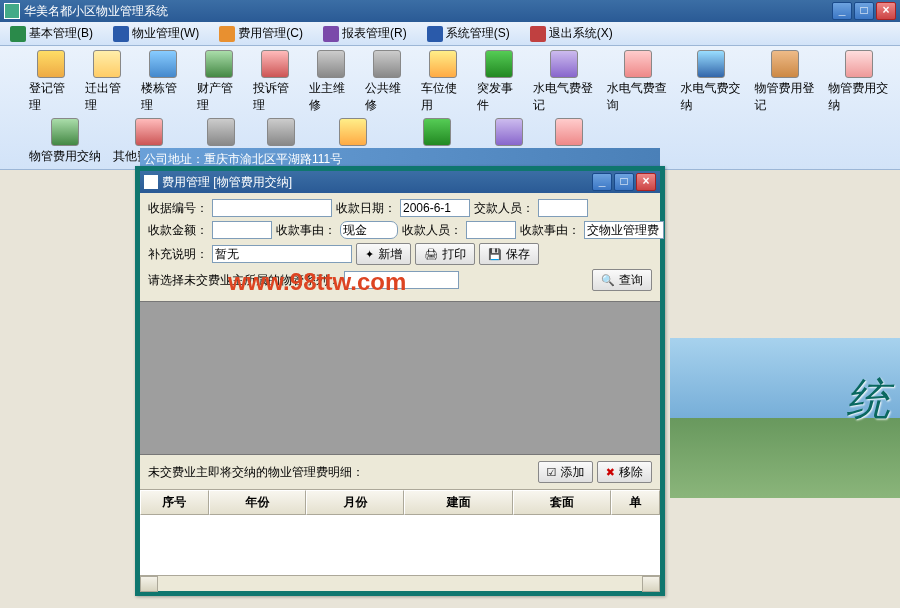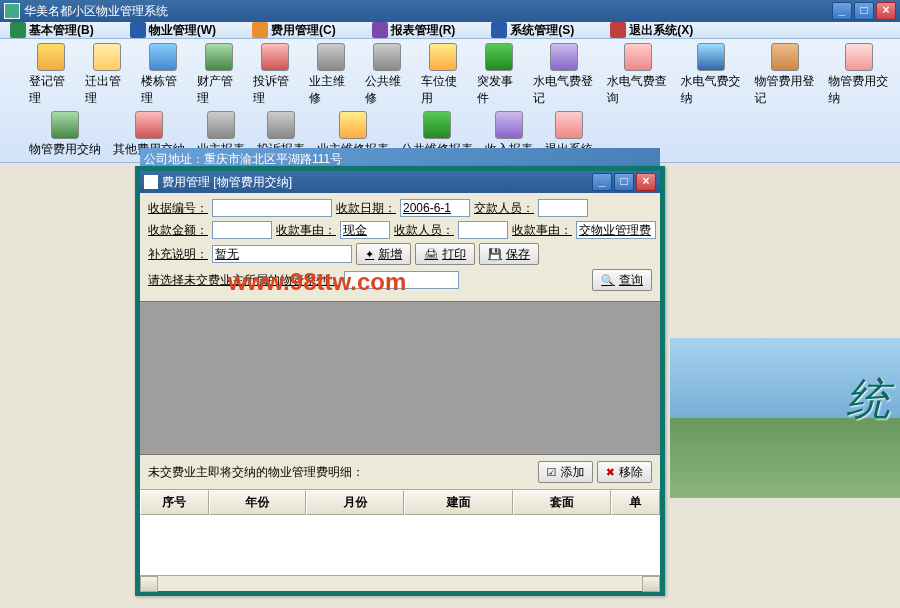--- a/index.html
+++ b/index.html
@@ -7,21 +7,21 @@
 
 
 .main-titlebar { height: 22px; background: linear-gradient(#3b6ea5, #2a5a95); display: flex; align-items: center; padding: 0 4px; color: #fff; }
 .main-titlebar .app-icon { width: 16px; height: 16px; background: #4a8; border: 1px solid #fff; margin-right: 4px; }
 .main-titlebar .title { flex: 1; }
 .win-btns { display: flex; gap: 2px; }
 .win-btn { width: 20px; height: 18px; background: linear-gradient(#6da3e0, #3b76c4); border: 1px solid #1a4a8a; border-radius: 2px; color: #fff; text-align: center; line-height: 14px; font-weight: bold; cursor: pointer; }
 .win-btn.close { background: linear-gradient(#e88, #c44); border-color: #a22; }
 
 
-.menubar { height: 17px; background: linear-gradient(#eaf2fc, #d2e3f8); border-bottom: 1px solid #9cb6d6; display: flex; align-items: center; padding: 0 4px; gap: 24px; font-weight: bold; }
+.menubar { height: 24px; background: linear-gradient(#eaf2fc, #d2e3f8); border-bottom: 1px solid #9cb6d6; display: flex; align-items: center; padding: 0 4px; gap: 8px; }
 .menu-item { display: flex; align-items: center; gap: 3px; padding: 2px 6px; cursor: pointer; }
 .menu-icon { width: 16px; height: 16px; border-radius: 2px; display: inline-block; }
 .mi-green { background: #2a8a4a; }
 .mi-blue { background: #2a5aaa; }
 .mi-orange { background: #e89030; }
 .mi-purple { background: #7a4aaa; }
 .mi-red { background: #c04040; }
 
 
 .toolbar { background: linear-gradient(#eaf2fc, #d2e3f8); border-bottom: 1px solid #9cb6d6; padding: 2px 4px; }
@@ -36,21 +36,21 @@
 
 .addr-strip { position: absolute; left: 140px; top: 148px; color: #fff; background: linear-gradient(90deg,#6aa0d8,#4a80b8); padding: 3px 4px; width: 520px; }
 
 
 .dialog { position: absolute; left: 135px; top: 166px; width: 530px; height: 430px; background: #ece9d8; border: 5px solid #0f766e; box-shadow: 1px 1px 3px rgba(0,0,0,.3); display: flex; flex-direction: column; }
 .dlg-titlebar { height: 22px; background: linear-gradient(#3b6ea5, #2a5a95); display: flex; align-items: center; padding: 0 4px; color: #fff; }
 .dlg-titlebar .dlg-icon { width: 14px; height: 14px; background: #fff; margin-right: 4px; }
 .dlg-title { flex: 1; }
 
 
-.form-area { padding: 6px 8px; background: #ece9d8; text-decoration: underline; }
+.form-area { padding: 6px 8px; background: #ece9d8; }
 .form-row { display: flex; align-items: center; gap: 4px; margin-bottom: 4px; }
 .form-row label { white-space: nowrap; }
 .fld { height: 18px; border: 1px solid #7f9db9; background: #fff; padding: 0 2px; }
 .btn { height: 22px; border: 1px solid #888; background: linear-gradient(#fafafa,#e0e0e0); padding: 0 8px; display: inline-flex; align-items: center; gap: 4px; cursor: pointer; border-radius: 2px; }
 .btn-icon { font-size: 11px; }
 
 .watermark { position: absolute; left: 228px; top: 268px; color: #d42; font-size: 24px; font-weight: bold; font-family: Arial; z-index: 10; }
 
 .gray-panel { flex: 1; background: #9e9e9e; border-top: 1px solid #777; border-bottom: 1px solid #777; }
 
@@ -230,21 +230,21 @@
       <input class="fld" style="width: 120px;" value="">
       <label>收款日期：</label>
       <input class="fld" style="width: 70px;" value="2006-6-1">
       <label>交款人员：</label>
       <input class="fld" style="width: 50px;" value="">
     </div>
     <div class="form-row">
       <label>收款金额：</label>
       <input class="fld" style="width: 60px;" value="">
       <label>收款事由：</label>
-      <input class="fld" style="width: 50px;" value="现金">
+      <input class="fld" style="width: 58px; border-radius: 7px;" value="现金">
       <label>收款人员：</label>
       <input class="fld" style="width: 50px;" value="">
       <label>收款事由：</label>
       <input class="fld" style="width: 80px;" value="交物业管理费">
     </div>
     <div class="form-row">
       <label>补充说明：</label>
       <input class="fld" style="width: 140px;" value="暂无">
       <button class="btn">
           <span class="btn-icon">✦</span>

